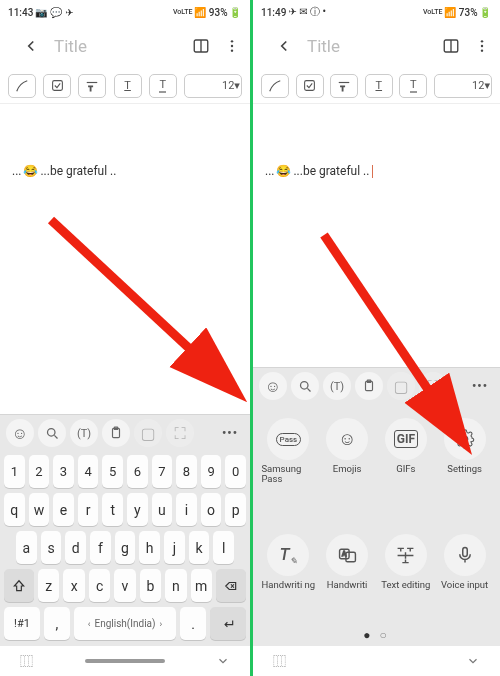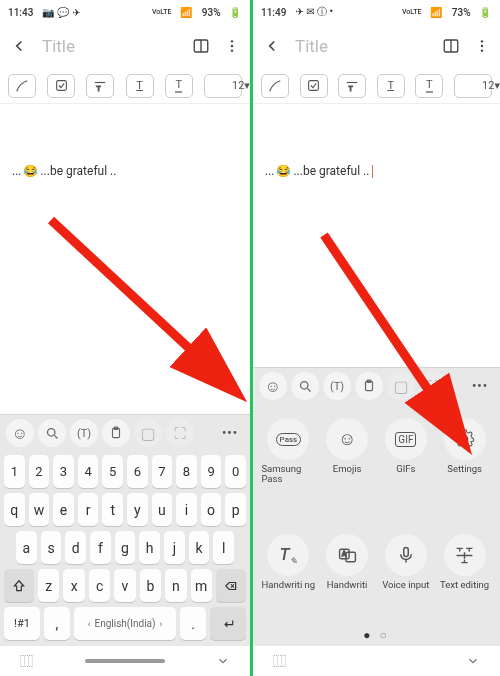--- a/index.html
+++ b/index.html
@@ -24,27 +24,28 @@
   .status-bar {
     height: 24px;
     display: flex;
     align-items: center;
     justify-content: space-between;
     padding: 0 8px;
     font-size: 10px;
     font-weight: 500;
     color: #333;
   }
-  .status-left, .status-right { display: flex; align-items: center; gap: 9px; }
+  .status-left, .status-right { display: flex; align-items: center; gap: 2px; }
   .app-header {
     height: 44px;
     display: flex;
     align-items: center;
     padding: 0 10px;
     gap: 14px;
+    margin-left: 12px;
   }
   .app-header .title-placeholder {
     flex: 1;
     color: #bbb;
     font-size: 17px;
   }
   .header-icon { color: #444; display:flex; align-items:center; }
   .toolbar {
     height: 36px;
     display: flex;
@@ -58,21 +59,21 @@
     width: 28px; height: 24px;
     border: 1px solid #ccc;
     border-radius: 5px;
     display: flex;
     align-items: center;
     justify-content: center;
     font-size: 11px;
     color: #555;
     background: #fff;
   }
-  .tb-btn.fontsize { width: 38px; padding-left: 36px; }
+  .tb-btn.fontsize { width: 58px; padding-left: 36px; }
   .note-body {
     flex: 1;
     padding: 60px 12px 0 12px;
     font-size: 12px;
     color: #333;
     position: relative;
   }
   .note-line { display: flex; align-items: center; gap: 2px; }
   .emoji { font-size: 12px; }
   .cursor {
@@ -487,21 +488,21 @@
             <div class="opt-label">Samsung Pass</div>
           </div>
           <div class="opt">
             <div class="opt-circle">
               <span style="font-size:18px;">☺</span>
             </div>
             <div class="opt-label">Emojis</div>
           </div>
           <div class="opt">
             <div class="opt-circle">
-              <span style="border:1.4px solid #555;border-radius:3px;padding:1px 2px;font-size:10px;font-weight:400;">GIF</span>
+              <span style="border:1.4px solid #555;border-radius:3px;padding:1px 2px;font-size:12px;font-weight:700;">GIF</span>
             </div>
             <div class="opt-label">GIFs</div>
           </div>
           <div class="opt">
             <div class="opt-circle">
               <svg width="20" height="20" viewBox="0 0 24 24" fill="none" stroke="#555" stroke-width="2">
                 <circle cx="12" cy="12" r="3"></circle>
                 <path d="M19.4 15a1.7 1.7 0 0 0 .34 1.87l.06.06a2 2 0 1 1-2.83 2.83l-.06-.06a1.7 1.7 0 0 0-1.87-.34 1.7 1.7 0 0 0-1.03 1.56V21a2 2 0 1 1-4 0v-.09a1.7 1.7 0 0 0-1.11-1.56 1.7 1.7 0 0 0-1.87.34l-.06.06a2 2 0 1 1-2.83-2.83l.06-.06a1.7 1.7 0 0 0 .34-1.87 1.7 1.7 0 0 0-1.56-1.03H3a2 2 0 1 1 0-4h.09a1.7 1.7 0 0 0 1.56-1.11 1.7 1.7 0 0 0-.34-1.87l-.06-.06A2 2 0 1 1 7.07 4.2l.06.06a1.7 1.7 0 0 0 1.87.34H9a1.7 1.7 0 0 0 1.03-1.56V3a2 2 0 1 1 4 0v.09a1.7 1.7 0 0 0 1.03 1.56 1.7 1.7 0 0 0 1.87-.34l.06-.06a2 2 0 1 1 2.83 2.83l-.06.06a1.7 1.7 0 0 0-.34 1.87V9c.66.27 1.09.91 1.09 1.63V11a2 2 0 1 1 0 4h-.09a1.7 1.7 0 0 0-1.56 1.03z" stroke-width="1.3"></path>
               </svg>
             </div>
@@ -519,34 +520,34 @@
               <svg width="19" height="19" viewBox="0 0 24 24" fill="none" stroke="#555" stroke-width="1.8">
                 <rect x="2" y="4" width="12" height="12" rx="2"></rect>
                 <rect x="10" y="8" width="12" height="12" rx="2"></rect>
                 <text x="5" y="13" font-size="8" fill="#555">A</text>
               </svg>
             </div>
             <div class="opt-label">Handwriti</div>
           </div>
           <div class="opt">
             <div class="opt-circle">
+              <svg width="19" height="19" viewBox="0 0 24 24" fill="none" stroke="#555" stroke-width="1.8">
+                <path d="M6 3 L6 7 M2 3 L10 3 M18 3 L18 7 M14 3 L22 3 M12 17 L12 21 M8 21 L16 21 M2 12 L22 12 M12 8 L12 16"></path>
+              </svg>
+            </div>
+            <div class="opt-label">Text editing</div>
+          </div>
+          <div class="opt">
+            <div class="opt-circle">
               <svg width="18" height="18" viewBox="0 0 24 24" fill="none" stroke="#555" stroke-width="2">
                 <rect x="9" y="2" width="6" height="12" rx="3"></rect>
                 <path d="M5 11a7 7 0 0 0 14 0 M12 18 L12 22"></path>
               </svg>
             </div>
             <div class="opt-label">Voice input</div>
-          </div>
-          <div class="opt">
-            <div class="opt-circle">
-              <svg width="19" height="19" viewBox="0 0 24 24" fill="none" stroke="#555" stroke-width="1.8">
-                <path d="M6 3 L6 7 M2 3 L10 3 M18 3 L18 7 M14 3 L22 3 M12 17 L12 21 M8 21 L16 21 M2 12 L22 12 M12 8 L12 16"></path>
-              </svg>
-            </div>
-            <div class="opt-label">Text editing</div>
           </div>
         </div>
       <div class="dots"><span class="active">●</span> ○</div>
     </div>
   </div>
   <div class="navbar">
     <span style="color:#777;font-size:13px;">⿲</span>
     <div class="handle" style="visibility:hidden;"></div>
     <span style="color:#777;">
         <svg width="14" height="14" viewBox="0 0 24 24" fill="none" stroke="currentColor" stroke-width="2">

